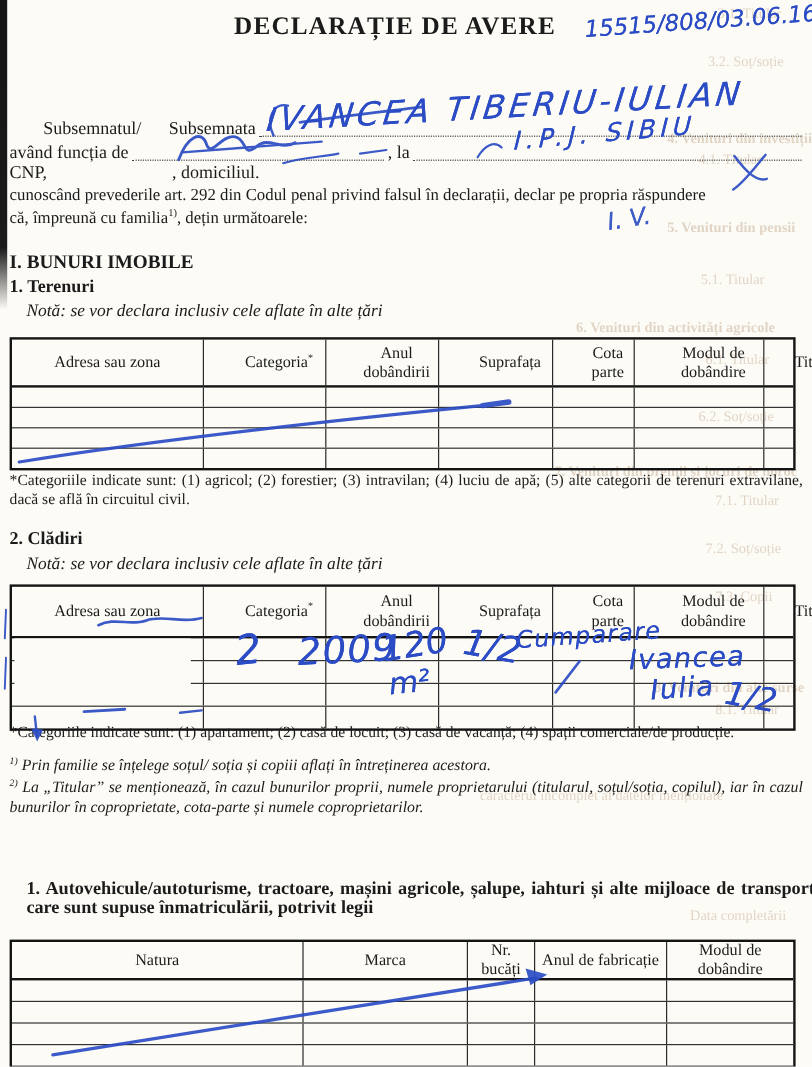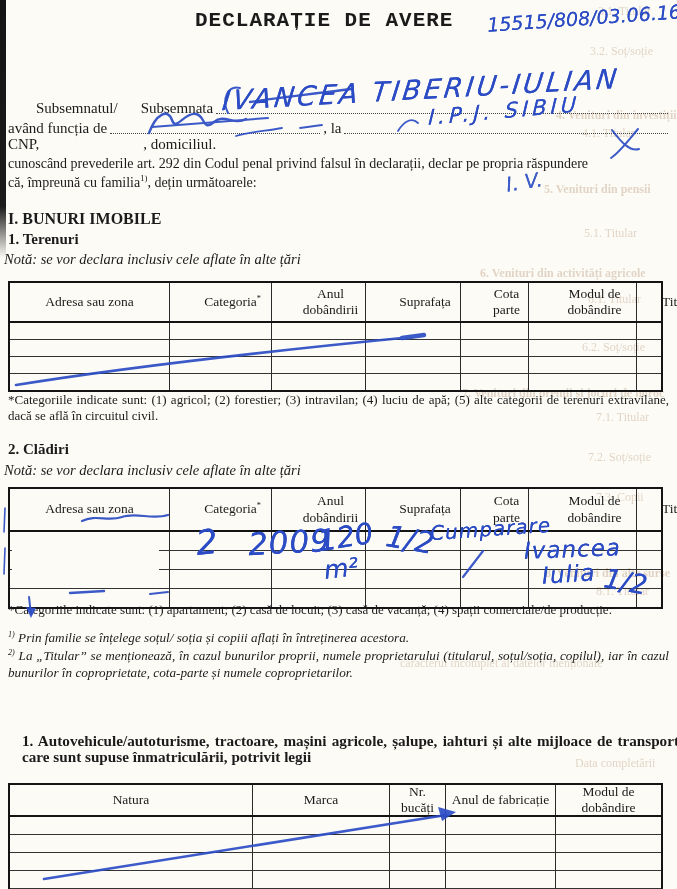--- a/index.html
+++ b/index.html
@@ -9,21 +9,21 @@
     font-family:"Liberation Serif","DejaVu Serif",serif;
     color:#1b1b1b;
   }
   
   .scan-edge{position:absolute;left:0;top:0;width:6px;height:258px;
     background:linear-gradient(to bottom,#141414 0%,#1b1b1b 80%,rgba(20,20,20,0) 100%);}
   .ghost{position:absolute;font-family:"Liberation Serif",serif;color:#c2a68c;opacity:.45;
     filter:blur(.3px);white-space:nowrap;font-size:12px;}
   .ghost.b{font-weight:bold;}
   
-  .doc-title{position:absolute;left:195px;top:9px;font-size:21px;font-weight:bold;letter-spacing:1px;white-space:nowrap;font-family:Liberation Mono, monospace;}
+  .doc-title{position:absolute;left:195px;top:9px;font-size:21px;font-weight:bold;letter-spacing:1px;white-space:nowrap;}
   
   .hw{position:absolute;font-family:"DejaVu Sans",sans-serif;font-style:italic;color:#2b4cc4;
     white-space:nowrap;text-shadow:0 0 .4px #2b4cc4;}
   .hw-reg{left:487px;top:7px;font-size:19px;transform:rotate(-4deg);}
   .hw-name{left:222px;top:74px;font-size:27px;letter-spacing:3px;transform:rotate(-3.2deg) skewX(-10deg);}
   .hw-inst{left:428px;top:99px;font-size:21px;letter-spacing:4px;transform:rotate(-5deg) skewX(-8deg);}
   .hw-initials{left:506px;top:170px;font-size:20px;transform:rotate(-9deg);opacity:.9;}
   .hw-cat{left:196px;top:522px;font-size:34px;transform:rotate(-6deg);}
   .hw-an{left:248px;top:524px;font-size:31px;transform:rotate(-3deg);letter-spacing:1px;}
   .hw-sup1{left:318px;top:520px;font-size:29px;transform:rotate(-9deg);}
@@ -36,21 +36,21 @@
   
   .introline{position:absolute;left:8px;width:663px;font-size:15px;display:flex;align-items:flex-end;}
   .dots{flex:1 1 auto;border-bottom:1.7px dotted #454545;height:1em;margin:0 3px 3px 3px;}
   .dots.fix{flex:0 0 auto;}
   .gap{flex:0 0 auto;width:104px;}
   .oath{position:absolute;left:8px;width:663px;font-size:14px;line-height:19px;text-align:justify;}
   sup{font-size:.62em;vertical-align:super;line-height:0;}
   
   .h-sec{position:absolute;left:8px;font-size:16px;font-weight:bold;}
   .h-sub{position:absolute;left:8px;font-size:15px;font-weight:bold;}
-  .note{position:absolute;left:4px;font-size:14.5px;font-style:italic;}
+  .note{position:absolute;left:22px;font-size:14.5px;font-style:italic;}
   .fnote{position:absolute;left:8px;width:661px;font-size:13px;text-align:justify;line-height:16px;}
   .fnote-plain{position:absolute;left:8px;width:661px;font-size:13.2px;font-style:italic;text-align:justify;line-height:17px;}
   .bigsub{position:absolute;left:22px;width:657px;font-size:15.2px;font-weight:bold;text-align:justify;line-height:16px;}
   
   .tbl{position:absolute;left:8px;width:655px;border:2px solid #141414;box-sizing:border-box;background:transparent;}
   .row-i{display:grid;grid-template-columns:160px 78px 70px 71px 44px 84px 1fr;gap:24px;}
   .row-m{display:grid;grid-template-columns:243px 137px 56px 110px 1fr;}
   .thead{border-bottom:2px solid #141414;}
   .th{display:flex;align-items:center;justify-content:center;text-align:center;
     font-size:13.5px;line-height:1.2;padding:2px 1px;border-right:1px solid #2a2a2a;}
@@ -74,21 +74,21 @@
 <body>
 
 <div class="page">
 
   <div class="scan-edge"></div>
 
   <span class="ghost" style="left:598px;top:4px">3.1. Titular</span>
   <span class="ghost" style="left:590px;top:44px">3.2. Soț/soție</span>
   <span class="ghost b" style="left:556px;top:108px">4. Venituri din investiții</span>
   <span class="ghost" style="left:582px;top:126px">4.1. Titular</span>
-  <span class="ghost b" style="left:544px;top:182px">5. Venituri din pensii</span>
+  <span class="ghost b" style="left:556px;top:182px">5. Venituri din pensii</span>
   <span class="ghost" style="left:584px;top:226px">5.1. Titular</span>
   <span class="ghost b" style="left:480px;top:266px">6. Venituri din activități agricole</span>
   <span class="ghost" style="left:588px;top:292px">6.1. Titular</span>
   <span class="ghost" style="left:582px;top:340px">6.2. Soț/soție</span>
   <span class="ghost b" style="left:462px;top:386px">7. Venituri din premii și jocuri de noroc</span>
   <span class="ghost" style="left:596px;top:410px">7.1. Titular</span>
   <span class="ghost" style="left:588px;top:450px">7.2. Soț/soție</span>
   <span class="ghost" style="left:596px;top:490px">7.3. Copii</span>
   <span class="ghost b" style="left:545px;top:566px">8. Venituri din alte surse</span>
   <span class="ghost" style="left:596px;top:584px">8.1. Titular</span>

